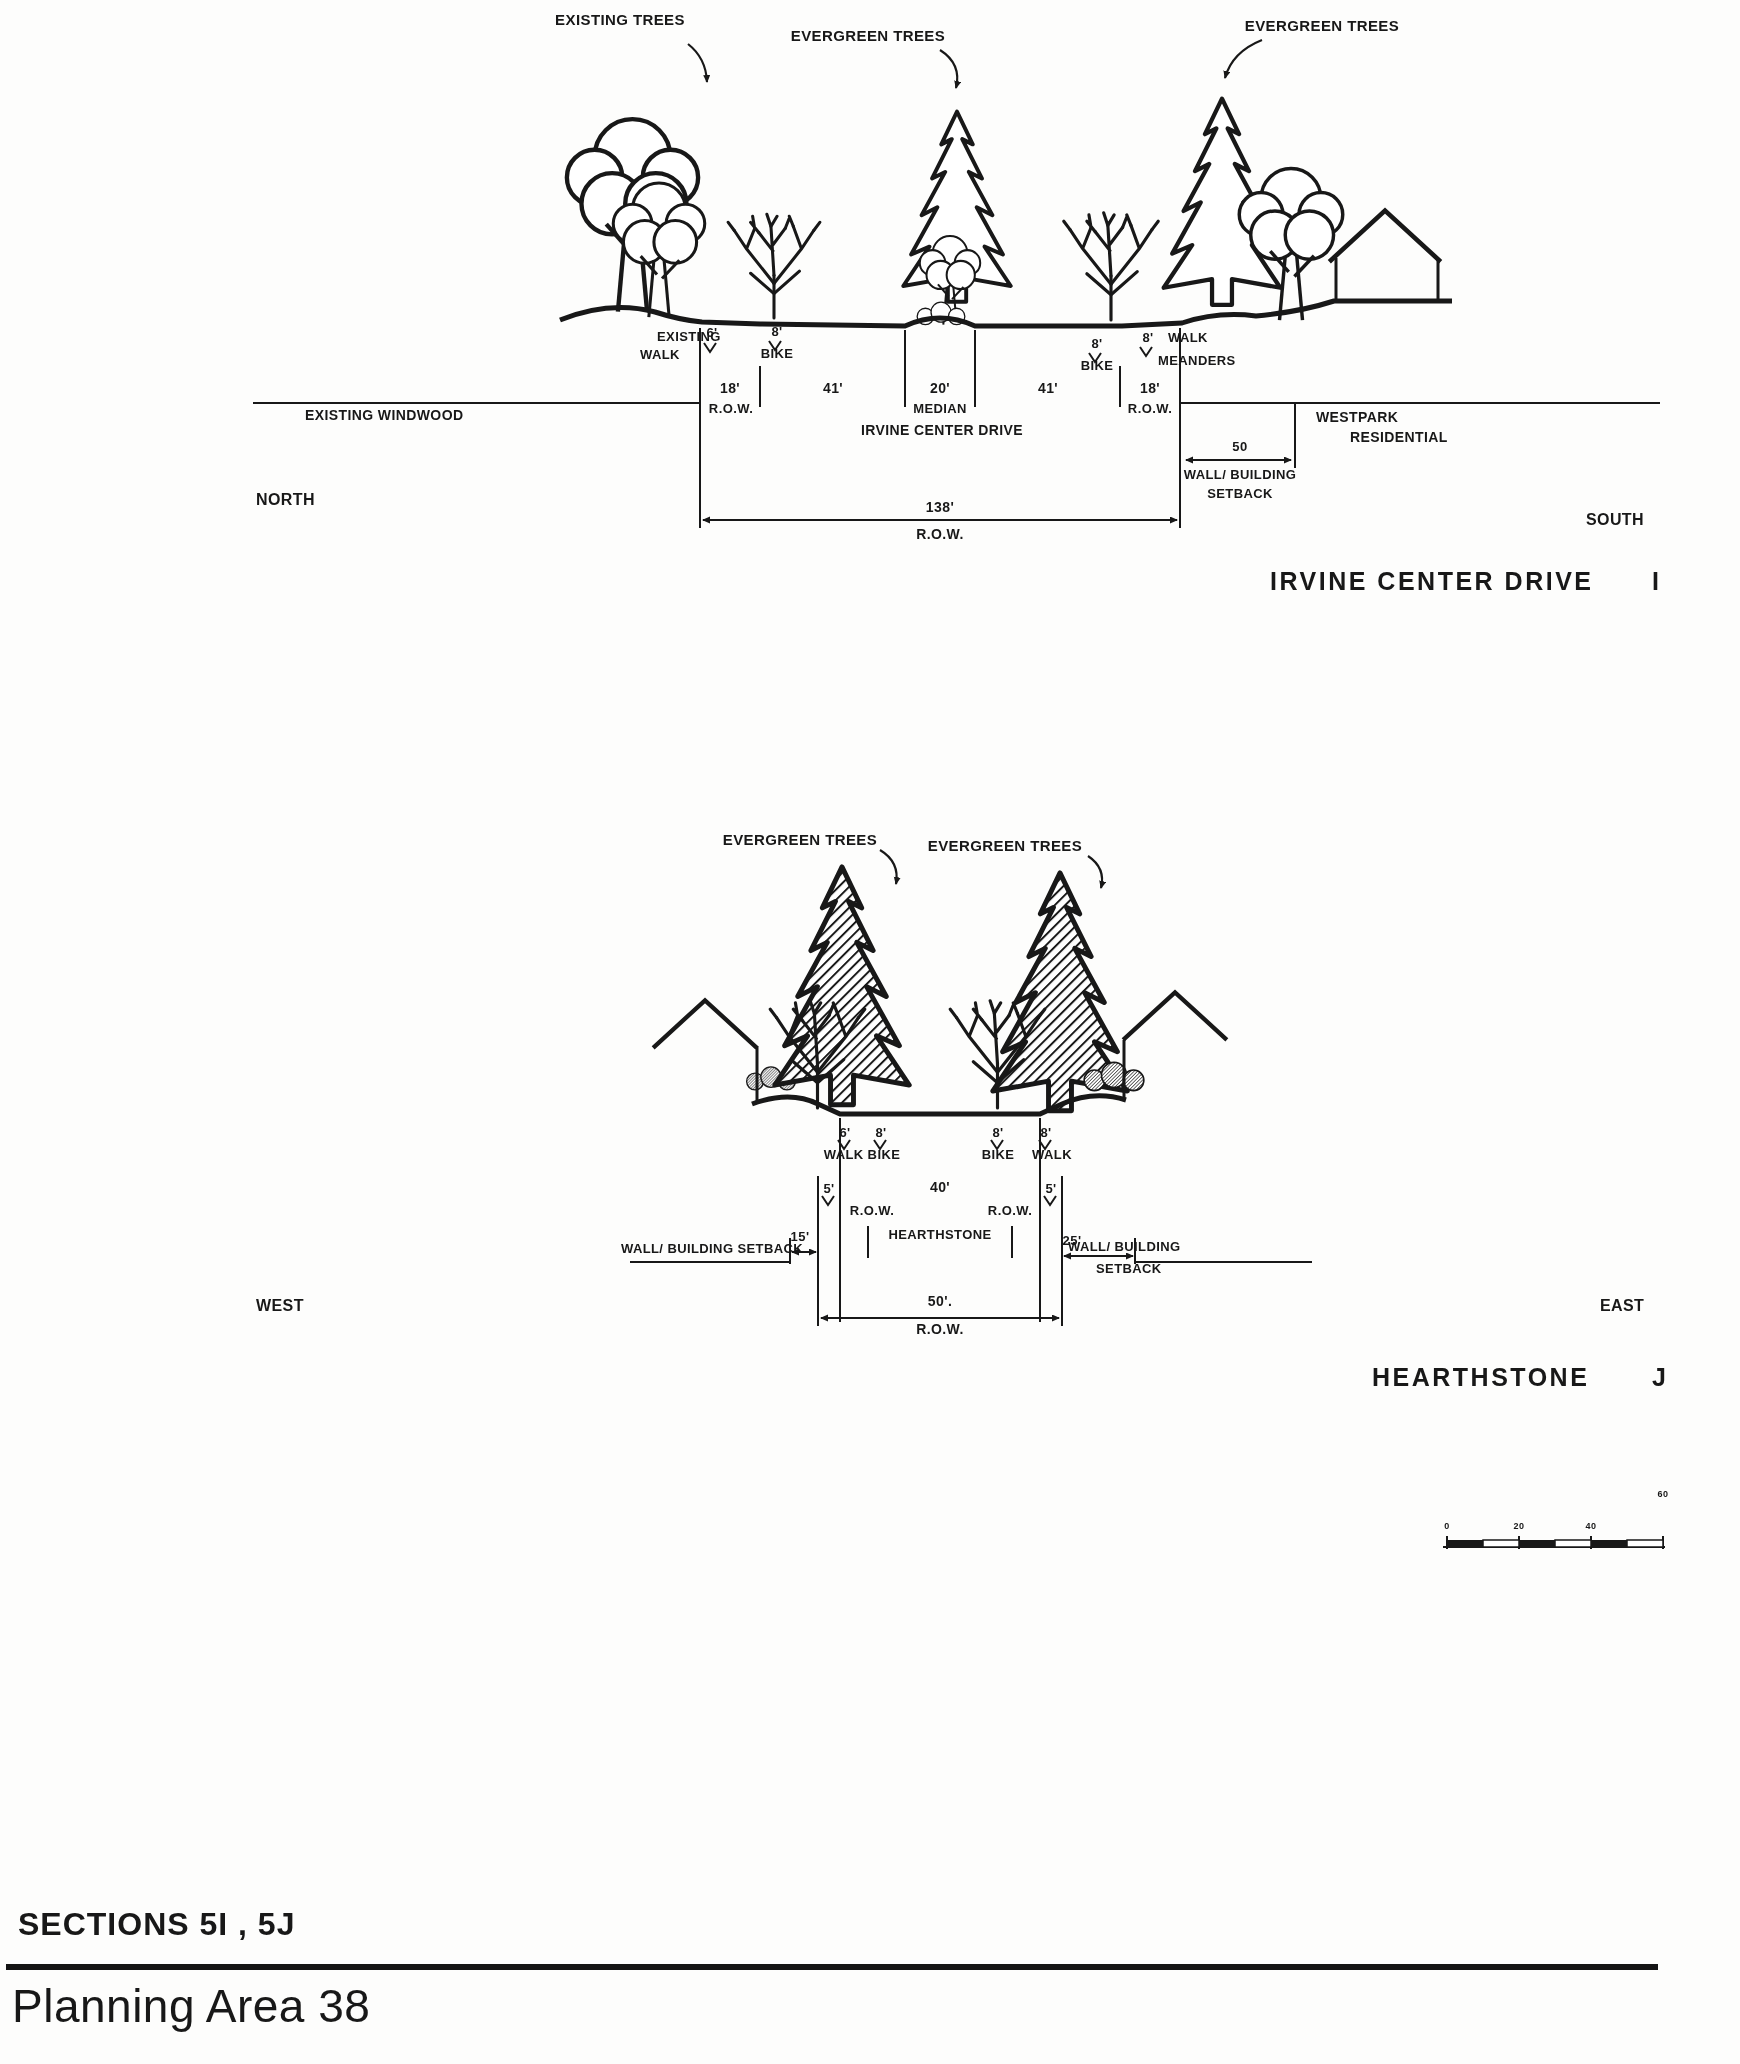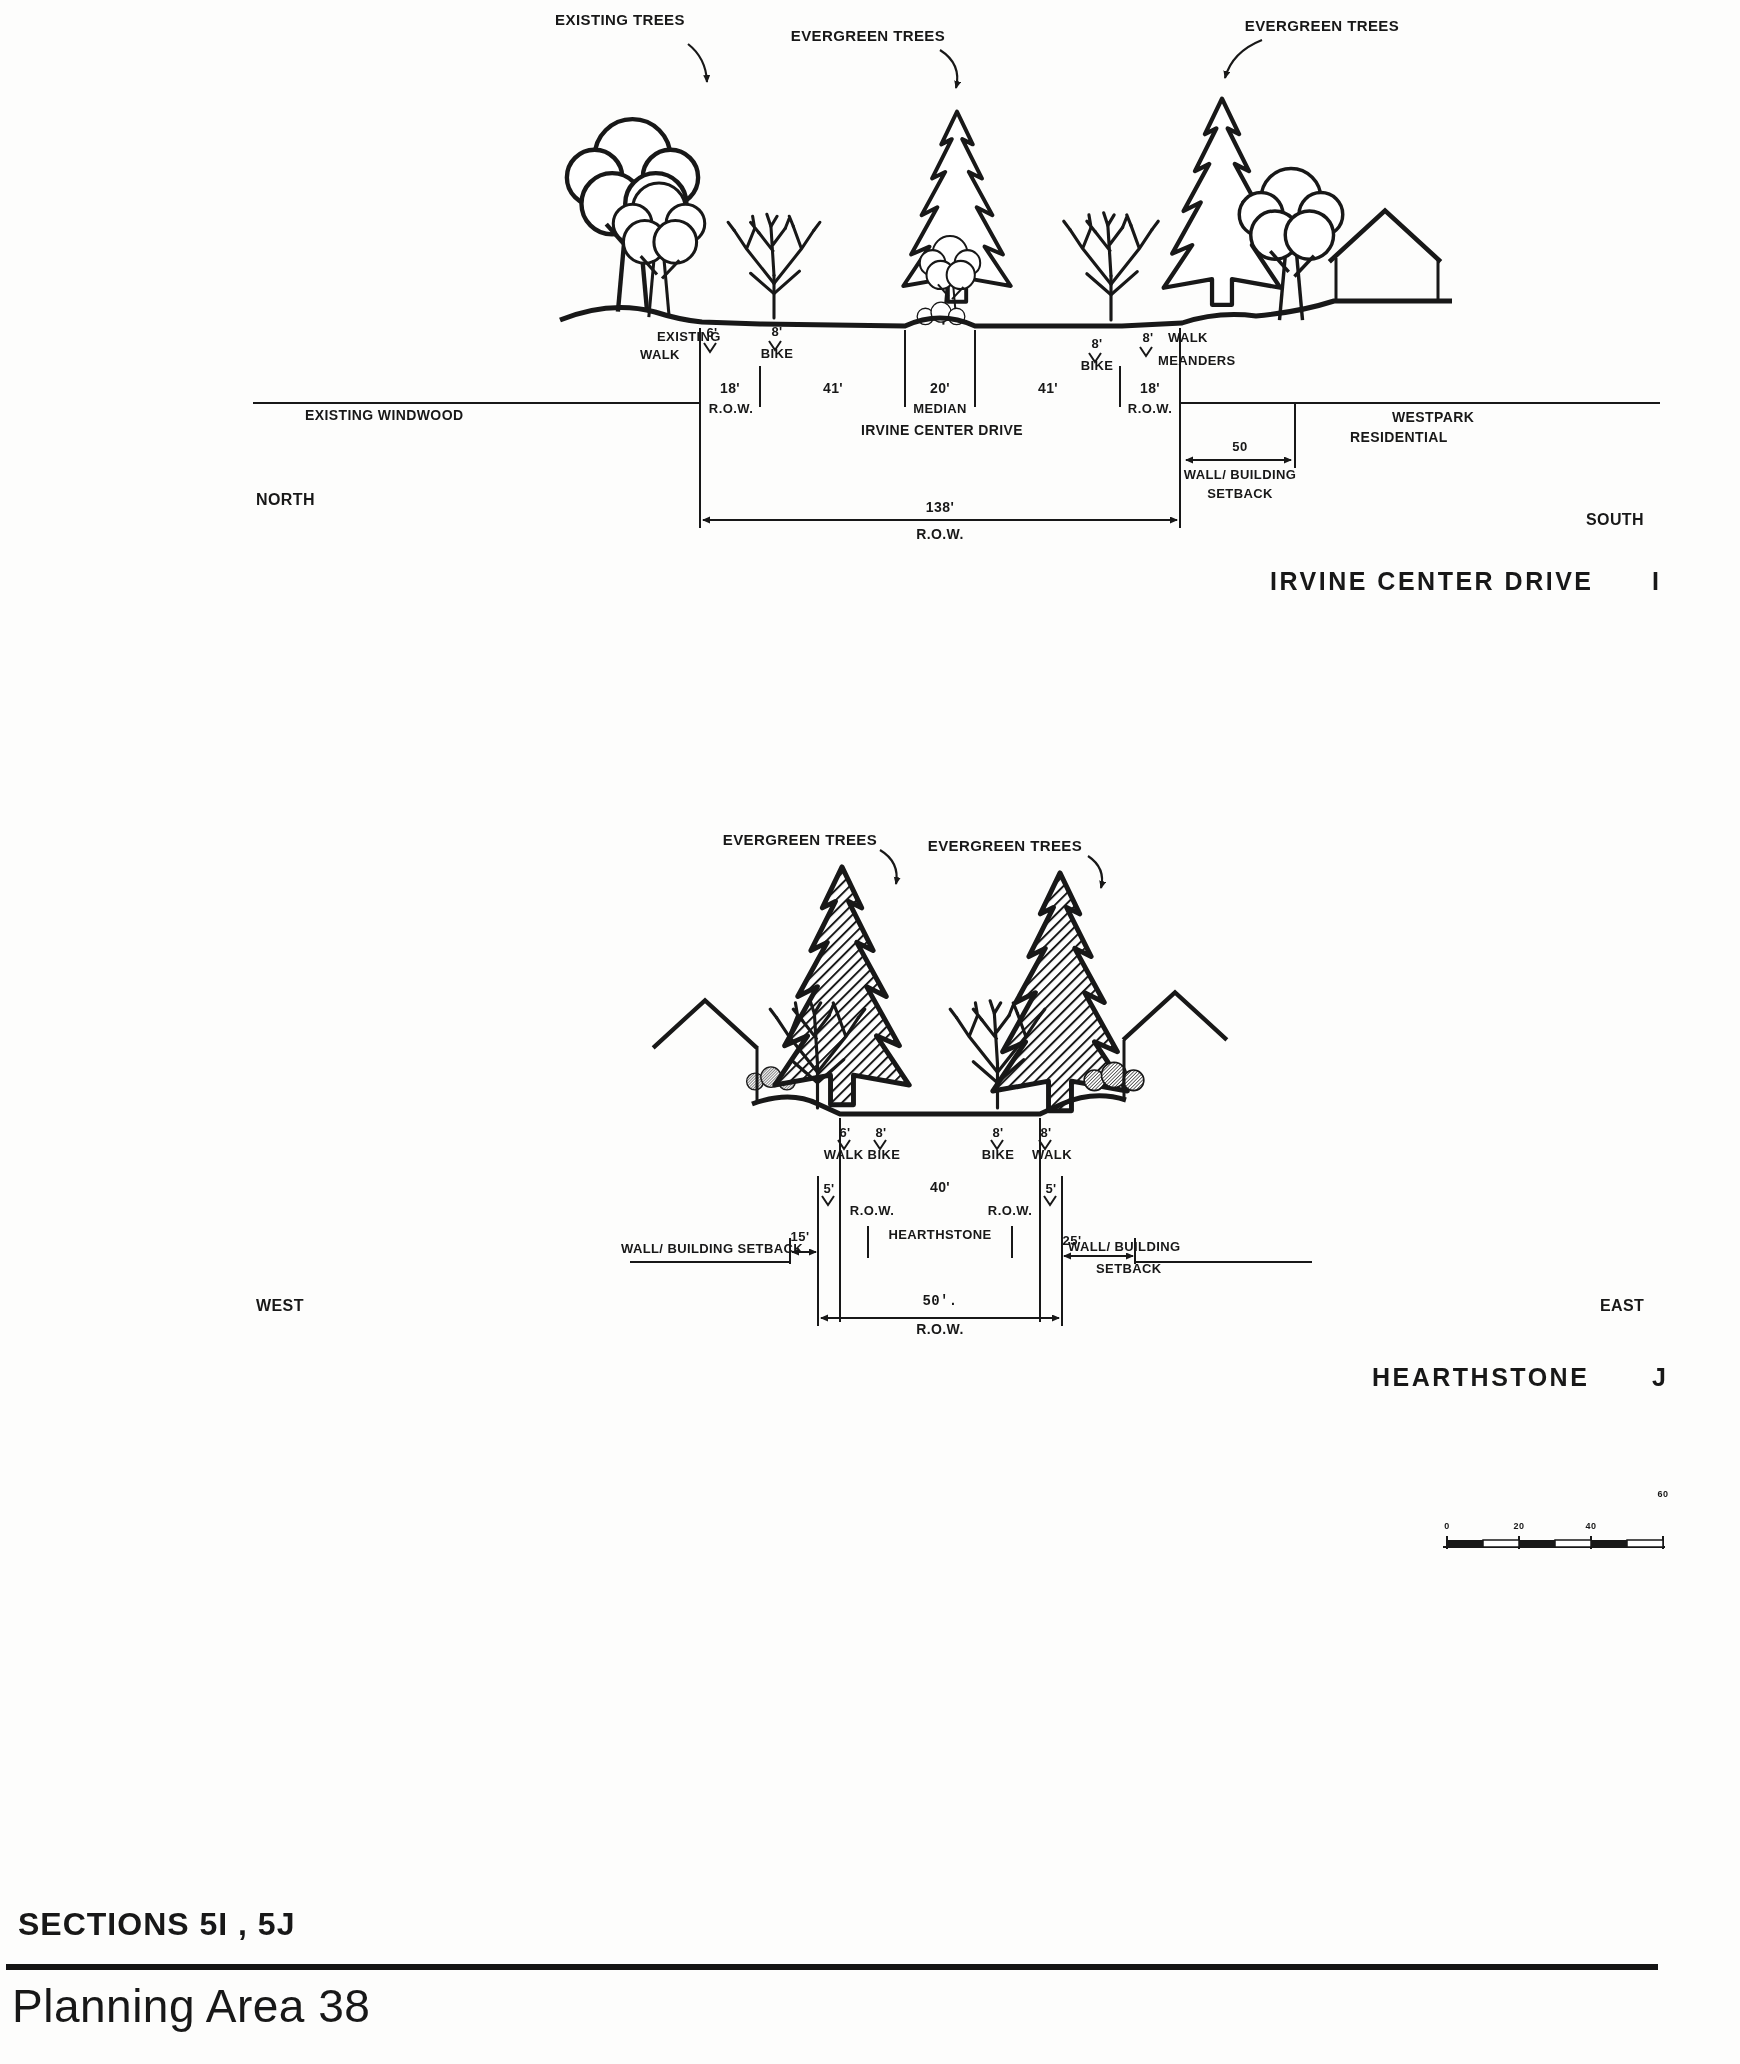--- a/index.html
+++ b/index.html
@@ -208,21 +208,21 @@
   <div class="lbl s14 c" style="left:940px;top:381px;">20'</div>
   <div class="lbl s14 c" style="left:1048px;top:381px;">41'</div>
   <div class="lbl s14 c" style="left:1150px;top:381px;">18'</div>
 
   <div class="lbl s13 c" style="left:731px;top:402px;">R.O.W.</div>
   <div class="lbl s13 c" style="left:940px;top:402px;">MEDIAN</div>
   <div class="lbl s13 c" style="left:1150px;top:402px;">R.O.W.</div>
   <div class="lbl s14 c" style="left:942px;top:423px;">IRVINE CENTER DRIVE</div>
 
   <div class="lbl s14" style="left:305px;top:408px;">EXISTING WINDWOOD</div>
-  <div class="lbl s14" style="left:1392px;top:410px;">WESTPARK</div>
+  <div class="lbl s14" style="left:1316px;top:410px;">WESTPARK</div>
   <div class="lbl s14" style="left:1350px;top:430px;">RESIDENTIAL</div>
 
   <div class="lbl s13 c" style="left:1240px;top:440px;">50</div>
   <div class="lbl s13 c" style="left:1240px;top:468px;">WALL/ BUILDING</div>
   <div class="lbl s13 c" style="left:1240px;top:487px;">SETBACK</div>
 
   <div class="lbl s16" style="left:256px;top:492px;">NORTH</div>
   <div class="lbl s14 c" style="left:940px;top:500px;">138'</div>
   <div class="lbl s14 c" style="left:940px;top:527px;">R.O.W.</div>
   <div class="lbl s16" style="left:1586px;top:512px;">SOUTH</div>
@@ -249,21 +249,21 @@
 
   <div class="lbl s13 c" style="left:800px;top:1230px;">15'</div>
   <div class="lbl s13 c" style="left:940px;top:1228px;">HEARTHSTONE</div>
   <div class="lbl s13 c" style="left:1072px;top:1234px;">25'</div>
 
   <div class="lbl s13 c" style="left:712px;top:1242px;">WALL/ BUILDING SETBACK</div>
   <div class="lbl s13" style="left:1068px;top:1240px;">WALL/ BUILDING</div>
   <div class="lbl s13" style="left:1096px;top:1262px;">SETBACK</div>
 
   <div class="lbl s16" style="left:256px;top:1298px;text-align:center;">WEST</div>
-  <div class="lbl s14 c" style="left:940px;top:1294px;font-family:Liberation Mono, monospace;">50'.</div>
+  <div class="lbl s14 c" style="left:940px;top:1294px;">50'.</div>
   <div class="lbl s14 c" style="left:940px;top:1322px;">R.O.W.</div>
   <div class="lbl s16" style="left:1600px;top:1298px;">EAST</div>
 
   <div class="lbl title" style="left:1372px;top:1364px;">HEARTHSTONE</div>
   <div class="lbl title" style="left:1652px;top:1364px;">J</div>
 
   <div class="lbl tick c" style="left:1447px;top:1522px;">0</div>
   <div class="lbl tick c" style="left:1519px;top:1522px;">20</div>
   <div class="lbl tick c" style="left:1591px;top:1522px;">40</div>
   <div class="lbl tick c" style="left:1663px;top:1490px;">60</div>

